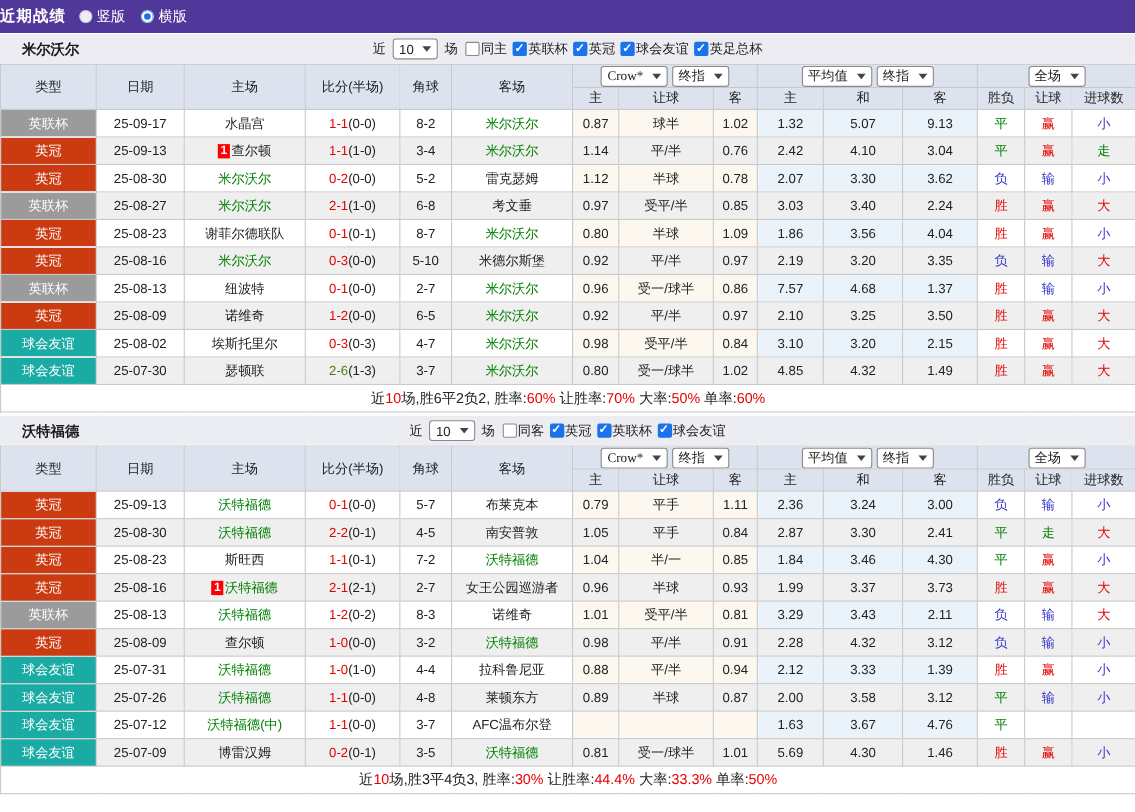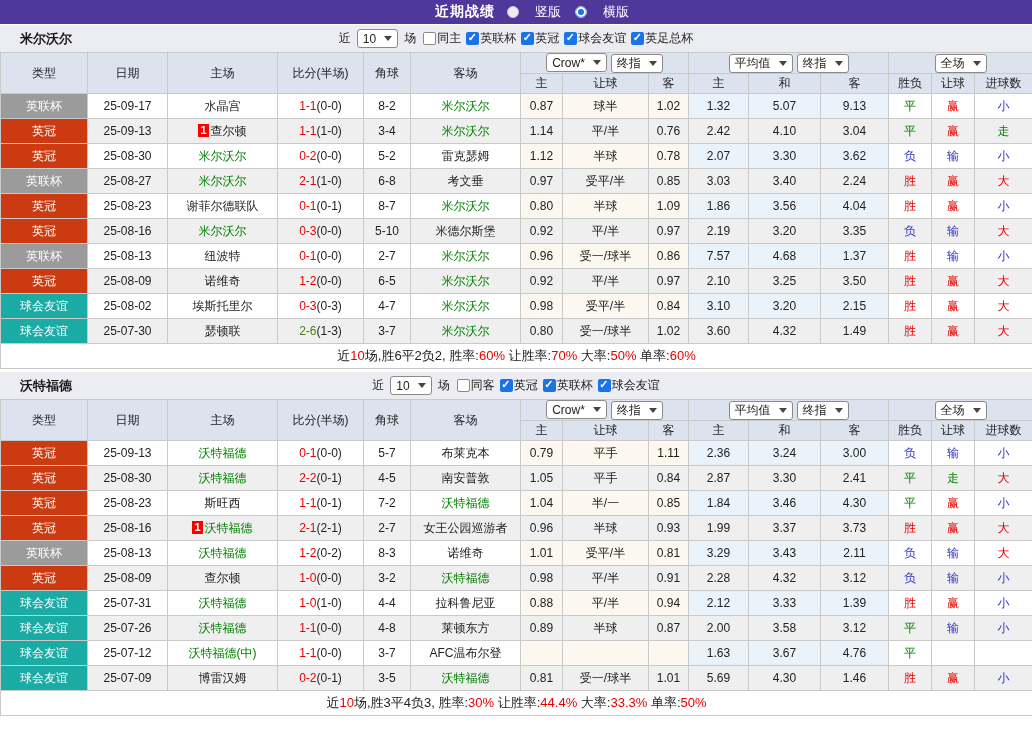--- a/index.html
+++ b/index.html
@@ -4,25 +4,25 @@
 <style>
   * { box-sizing: border-box; }
   html,body { margin:0; padding:0; }
   body {
     width:1032px; height:738px; background:#fff;
     font-family:"Liberation Sans", sans-serif; color:#222;
     -webkit-font-smoothing: antialiased;
   }
   
   .topbar {
-    height:24px; display:flex; align-items:center; justify-content:center;
-    gap:12px; color:#fff; font-size:13px;padding-left:32px;
+    height:30px; display:flex; align-items:center; 
+    gap:12px; color:#fff; font-size:13px;
   }
   .topbar .title { font-weight:bold; font-size:14px; letter-spacing:1px; }
-  .radio-opt { display:inline-flex; align-items:center; gap:16px; cursor:default; }
+  .radio-opt { display:inline-flex; align-items:center; gap:4px; cursor:default; }
   .radio { width:12px; height:12px; border-radius:50%; display:inline-block; flex:none; }
   .radio.off { background:#EFEDF4; border:1px solid #C9C5D6; }
   .radio.on  { background:#1B6FE8; box-shadow:inset 0 0 0 2px #fff; border:1px solid #9EC4F8; }
 
   
   .team-bar {
     height:28px; background:#ECECF3; position:relative;
     display:flex; align-items:center; justify-content:center;
     border-top:1px solid #fff;
   }
@@ -39,21 +39,21 @@
   .cb-opt { display:inline-flex; align-items:center; gap:1px; margin-left:5px; cursor:default; }
 
   
   table.grid { border-collapse:collapse; table-layout:fixed; width:1032px; font-size:12px; }
   .grid th, .grid td {
     border:1px solid #C9C9C9; text-align:center; white-space:nowrap;
     overflow:hidden; padding:0;
   }
   .grid thead th { background:#DCE3EF; font-weight:normal; color:#222; height:20px; }
   .grid thead tr.h1 th { height:21px; }
-  .grid thead .selbox { margin:0 2px; }
+  .grid thead .selbox { margin:0 2px;font-family:Liberation Serif, serif; }
   .grid tbody td { height:25px; background:#fff; }
   .grid tbody tr.alt td { background:#EFEFEF; }
   .grid tbody td.c-odds { background:#FCF7EF; }
   .grid tbody td.c-avg  { background:#EAF3F9; }
   .grid tfoot td { height:25px; background:#fff; font-size:13px; }
   .type-cell { color:#fff; }
   .badge {
     display:inline-block; background:#FF0000; color:#fff; font-weight:bold;
     font-size:11px; line-height:13px; padding:0 2px; margin-right:2px; vertical-align:1px;
   }
@@ -323,21 +323,21 @@
           <tr class="alt">
             <td class="type-cell" style="background: rgb(25, 171, 164);">球会友谊</td>
             <td>25-07-30</td>
             <td><span>瑟顿联</span></td>
             <td><span style="color: #4d7c0f;">2-6</span><span>(1-3)</span></td>
             <td>3-7</td>
             <td><span style="color: rgb(0, 128, 0);">米尔沃尔</span></td>
             <td class="c-odds">0.80</td>
             <td class="c-odds">受一/球半</td>
             <td class="c-odds">1.02</td>
-            <td class="c-avg">3.60</td>
+            <td class="c-avg">4.85</td>
             <td class="c-avg">4.32</td>
             <td class="c-avg">1.49</td>
             <td style="color: rgb(230, 0, 0);">胜</td>
             <td style="color: rgb(230, 0, 0);">赢</td>
             <td style="color: rgb(230, 0, 0);">大</td>
           </tr>
         </tbody>
         <tfoot>
           <tr>
             <td colspan="15"><span>近</span><span class="red" style="color: rgb(230, 0, 0);">10</span><span>场,胜6平2负2, 胜率:</span><span class="red" style="color: rgb(230, 0, 0);">60%</span><span> 让胜率:</span><span class="red" style="color: rgb(230, 0, 0);">70%</span><span> 大率:</span><span class="red" style="color: rgb(230, 0, 0);">50%</span><span> 单率:</span><span class="red" style="color: rgb(230, 0, 0);">60%</span></td>

